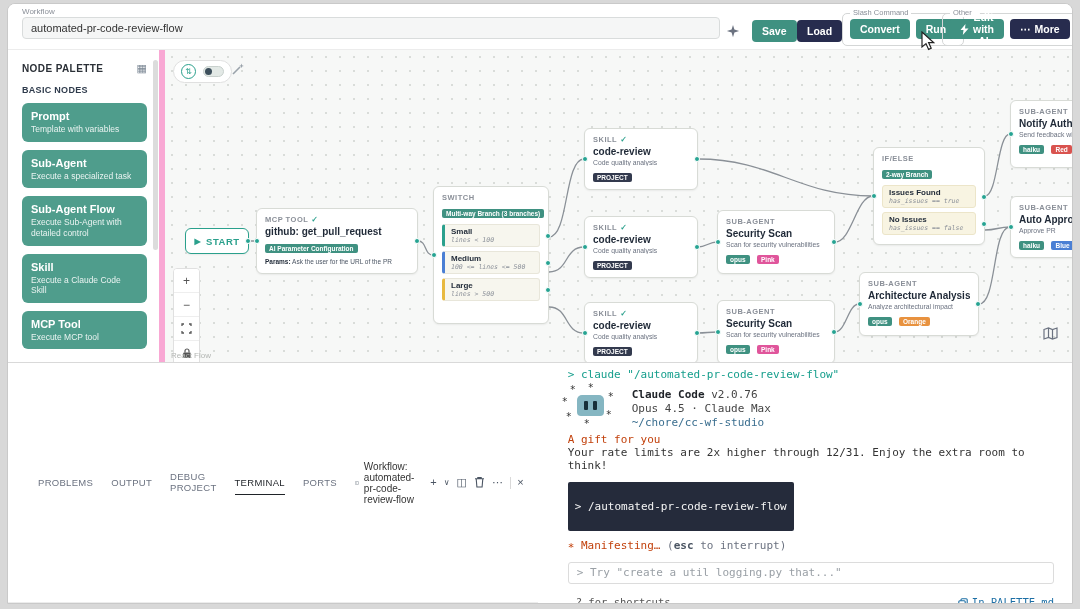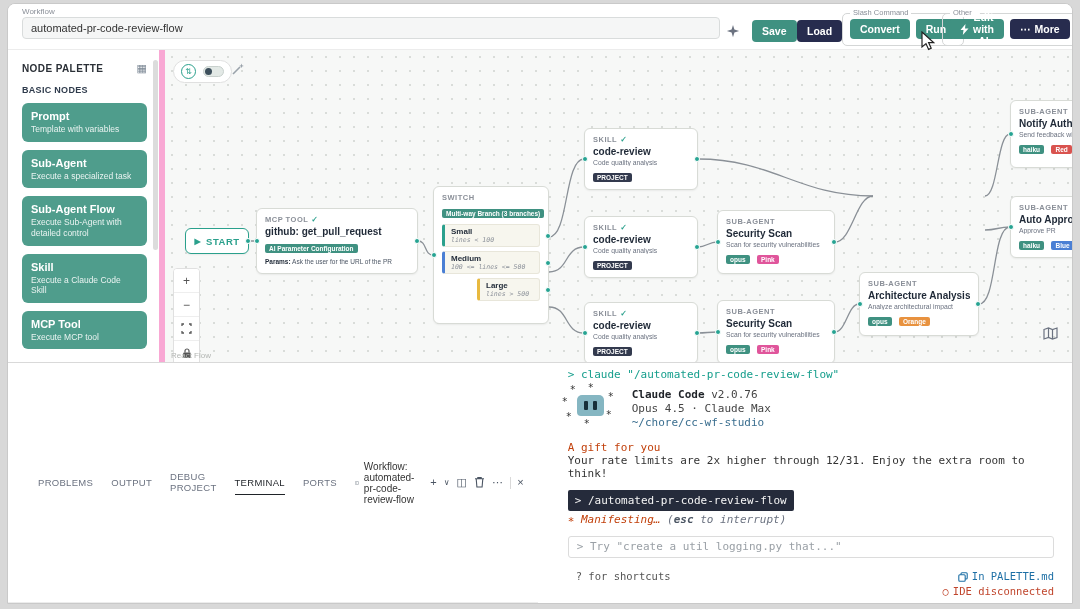--- a/index.html
+++ b/index.html
@@ -52,21 +52,21 @@
   .ndesc { font-size:6.8px; color:#6b7280; margin-top:2px; white-space:nowrap; overflow:hidden; }
   .badge { display:inline-block; font-size:6.5px; font-weight:bold; color:#fff; border-radius:2px; padding:1px 4px; margin-top:3px; margin-right:3px; white-space:nowrap; }
   .b-teal { background:#3f9181; } .b-navy { background:#333a4e; }
   .b-pink { background:#e0559b; } .b-orange{ background:#e8923f; }
   .b-red { background:#d9534f; } .b-blue { background:#4a7fd4; }
   .nparams { font-size:6.5px; color:#4b5563; margin-top:3px; white-space:nowrap; overflow:hidden; }
   .nparams b { color:#1f2937; }
   .h { position:absolute; width:6px; height:6px; border-radius:50%; background:#26a392; border:1px solid #fff; z-index:6; }
   .h-l { left:-3px; top:50%; margin-top:-3px; } .h-r { right:-3px; top:50%; margin-top:-3px; }
   .case { position:relative; background:#f7f6ee; border:1px solid #e8e6da; border-left:3px solid #2aa08c; border-radius:3px; padding:2px 6px; margin-top:4px; }
-  .case-blue { border-left-color:#4a7fd4; } .case-amber { border-left-color:#e8b93f;margin-left:35px; }
+  .case-blue { border-left-color:#4a7fd4; } .case-amber { border-left-color:#e8b93f; }
   .case-label { font-size:8px; font-weight:bold; color:#1f2937; }
   .case-cond { font-size:6.5px; font-style:italic; color:#8a8f98; font-family:"DejaVu Sans Mono",monospace; }
   .case .h { right:-12px; }
   .branch { position:relative; background:#f8f4e2; border:1px solid #ece5c9; border-radius:3px; padding:2px 6px; margin-top:4px; }
   .branch .h { right:-12px; }
   .start-node { display:flex; align-items:center; justify-content:center; gap:5px; border:1.5px solid #2aa08c; border-radius:6px; color:#2aa08c; font-size:9.5px; font-weight:bold; letter-spacing:.5px; }
   .start-play { font-size:8px; }
 
   
   .cv-toolbar { position:absolute; left:8px; top:10px; z-index:10; background:#fff; border:1px solid #e0e0e0; border-radius:12px; padding:3px 7px; display:flex; align-items:center; gap:7px; }
@@ -94,26 +94,26 @@
   .logo-row { display:flex; gap:16px; margin-top:5px; height:46px; }
   .creature { position:relative; width:48px; height:44px; flex:0 0 48px; }
   .cr-body { position:absolute; left:9px; top:8px; width:27px; height:21px; background:#85b6c2; border-radius:5px 5px 4px 4px; }
   .cr-eye { position:absolute; top:6px; width:4px; height:9px; background:#17303a; border-radius:1px; }
   .cr-eye.e1 { left:7px; } .cr-eye.e2 { left:16px; }
   .cr-ast { position:absolute; font-size:10px; color:#333; }
   .logo-lines { line-height:14px; padding-top:1px; }
   .lg-b { font-weight:bold; color:#1f2328; }
   .lg-dim { color:#444; }
   .lg-path { color:#3a6e8f; }
-  .gift { margin-top:8px; line-height:13px; }
+  .gift { line-height:13px; }
   .gift-title { color:#c2410c; }
   .gift-body { color:#333; }
   .pill-line { margin-top:10px; }
-  .pill { display:inline-block; background:#252b3b; color:#f5f5f5; padding:4px 7px; border-radius:2px; line-height:13px; }
-  .status-line { margin-top:2px; line-height:13px;font-style:italic; }
+  .pill { display:inline-block; background:#252b3b; color:#f5f5f5; padding:18px 7px; border-radius:2px; line-height:13px; }
+  .status-line { margin-top:8px; line-height:13px; }
   .st-star,.st-text { color:#c2410c; }
   .st-gray { color:#6b7280; }
   .st-esc { font-weight:bold; color:#4b5563; }
   .try-box { margin-top:10px; border:1px solid #dcdcdc; border-radius:3px; padding:3px 8px; color:#9aa0a6; line-height:14px; }
   .term-footer { display:flex; justify-content:space-between; margin-top:12px; }
   .shortcuts { color:#555; font-size:10.5px; padding-left:8px; }
   .foot-right { text-align:right; font-size:10.5px; line-height:13px; }
   .readme { color:#1d6fa5; display:inline-flex; align-items:center; gap:4px; cursor:pointer; }
   .ide { color:#c0452c; display:inline-flex; align-items:center; gap:4px; }
 </style>
@@ -340,20 +340,35 @@
       <div class="node" style="left:694px;top:222px;width:120px;height:64px;">
         <div class="nhead">SUB-AGENT</div>
         <div class="ntitle">Architecture Analysis</div>
         <div class="ndesc">Analyze architectural impact</div>
         <span class="badge b-teal">opus</span>
         <span class="badge b-orange">Orange</span>
         <div class="h h-l"></div>
         <div class="h h-r"></div>
       </div>
 
+      <div class="node" style="left:708px;top:97px;width:112px;height:98px;">
+        <div class="nhead">IF/ELSE</div>
+        <span class="badge b-teal">2-way Branch</span>
+        <div class="branch">
+          <div class="case-label">Issues Found</div>
+          <div class="case-cond">has_issues == true</div>
+          <div class="h h-r"></div>
+        </div>
+        <div class="branch">
+          <div class="case-label">No Issues</div>
+          <div class="case-cond">has_issues == false</div>
+          <div class="h h-r"></div>
+        </div>
+        <div class="h h-l"></div>
+      </div>
 
       <div class="node" style="left:845px;top:50px;width:118px;height:68px;">
         <div class="nhead">SUB-AGENT</div>
         <div class="ntitle">Notify Author</div>
         <div class="ndesc">Send feedback with i</div>
         <span class="badge b-teal">haiku</span>
         <span class="badge b-red">Red</span>
         <div class="h h-l"></div>
       </div>
 

